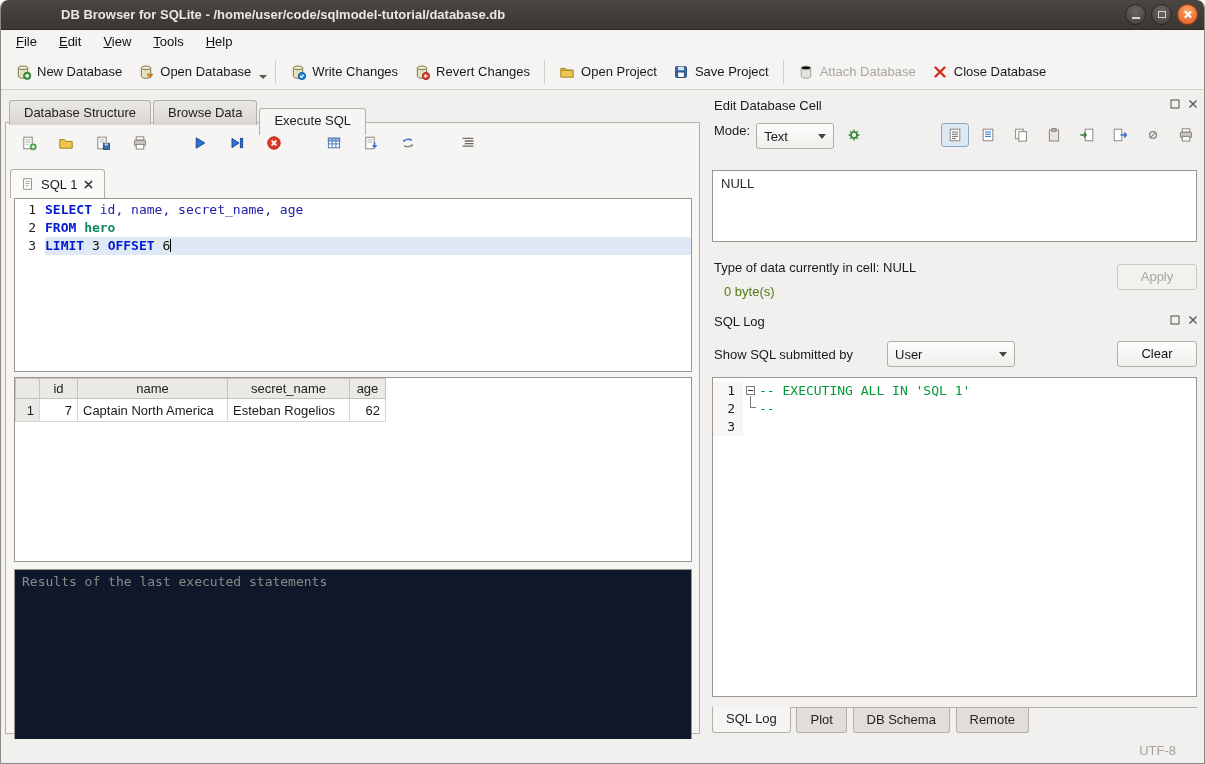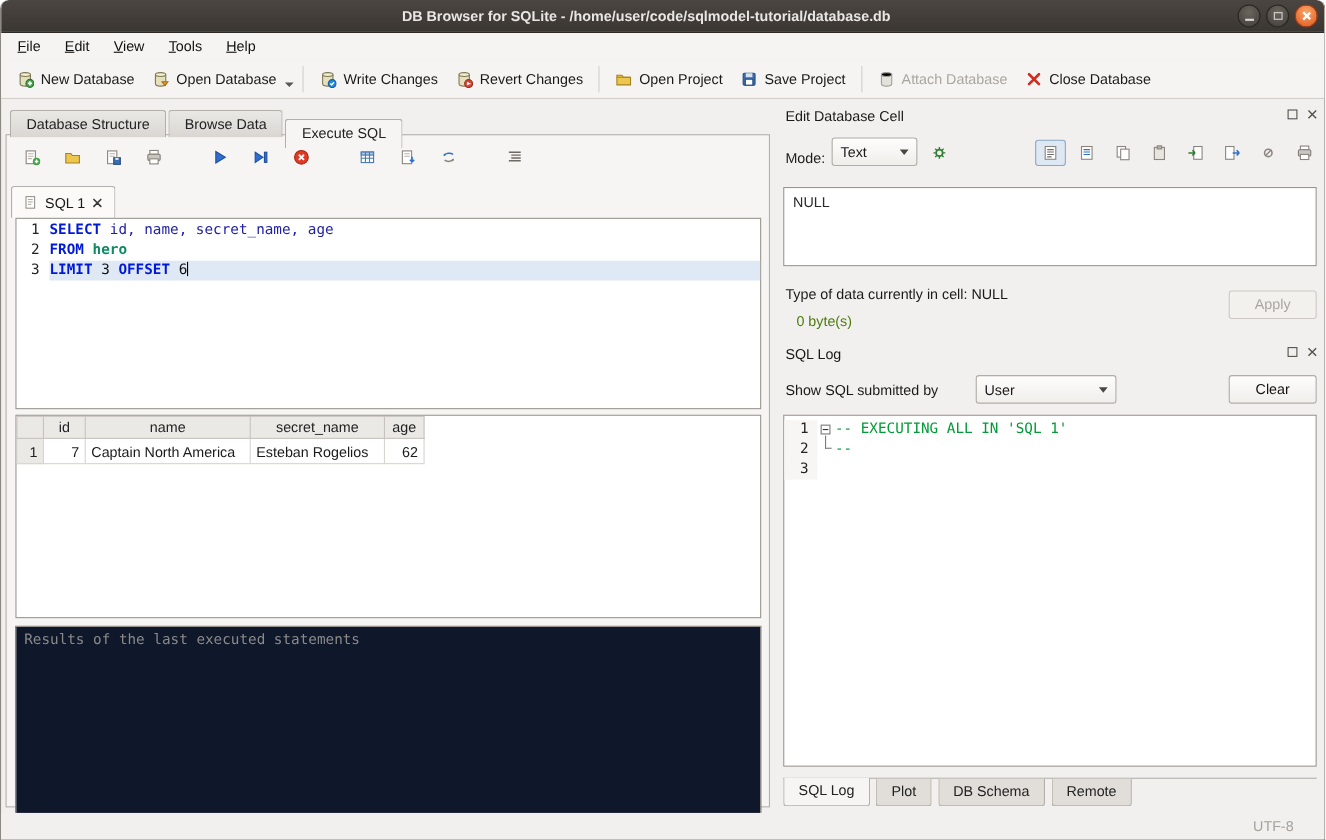--- a/index.html
+++ b/index.html
@@ -4,21 +4,21 @@
 <style>
   *{box-sizing:border-box;margin:0;padding:0}
   html,body{width:1205px;height:764px;overflow:hidden;background:#fff}
   body{font-family:"Liberation Sans",sans-serif;font-size:13px;color:#1a1a1a}
   .window{position:relative;width:1205px;height:764px;background:#f2f0ee;overflow:hidden;
           border-left:1px solid #8c8882;border-right:1px solid #8c8882;border-bottom:1px solid #8c8882;border-radius:8px 8px 0 0}
 
   
   .titlebar{position:absolute;top:0;left:0;right:0;height:30px;background:linear-gradient(#4b4642,#3a3632);
             border-bottom:1px solid #2c2926;border-radius:7px 7px 0 0}
-  .title-text{position:absolute;left:60px;right:90px;top:0;height:30px;line-height:30px;text-align:center;
+  .title-text{position:absolute;left:60px;right:90px;top:0;height:30px;line-height:30px;text-align:left;
               color:#e9e6e3;font-weight:bold;font-size:13px;white-space:nowrap;overflow:hidden}
   .win-btns{position:absolute;right:6px;top:4px;display:flex;gap:5px}
   .win-btn{width:21px;height:21px;border-radius:50%;background:radial-gradient(circle at 50% 32%,#6b655f,#403c38);
            border:1px solid #29261f;display:flex;align-items:center;justify-content:center;cursor:default}
   .win-btn.close{background:radial-gradient(circle at 50% 32%,#f9a668,#df561e);border-color:#a33a0e}
   .glyph-min{width:8px;height:2px;background:#d9d5d1;margin-top:6px}
   .glyph-max{width:8px;height:7px;border:1px solid #d9d5d1}
   .glyph-x{position:relative;width:9px;height:9px}
   .glyph-x::before,.glyph-x::after{content:"";position:absolute;left:4px;top:0;width:1.6px;height:9px;background:#fff}
   .glyph-x::before{transform:rotate(45deg)}.glyph-x::after{transform:rotate(-45deg)}
@@ -77,21 +77,21 @@
   .ra{text-align:right}
 
   .results-box{position:absolute;top:446px;left:8px;width:678px;height:180px;background:#0f172a;border:1px solid #9a968f;
                padding:4px 7px;font-family:"DejaVu Sans Mono",monospace;color:#8a8a8a;font-size:13px}
 
   
   .dock-title{position:absolute;left:10px;font-size:13px;color:#1a1a1a}
   .dock-btns{position:absolute;right:6px;display:flex;gap:4px}
   .dock-btn{width:14px;height:14px;display:flex;align-items:center;justify-content:center}
 
-  .mode-row{position:absolute;top:33px;left:10px;right:6px;height:28px;display:flex;align-items:flex-end;gap:6px}
+  .mode-row{position:absolute;top:33px;left:10px;right:6px;height:28px;display:flex;align-items:flex-start;gap:6px}
   .combo{display:inline-flex;align-items:center;justify-content:space-between;background:linear-gradient(#fdfdfc,#f0eeeb);
          border:1px solid #b1aea9;border-radius:3px;padding:0 7px;height:26px}
   .combo .arr{width:0;height:0;border-left:4px solid transparent;border-right:4px solid transparent;border-top:5px solid #4a4742;margin-left:9px}
   .mode-combo{width:78px}
   .mode-icons{display:flex;gap:5px;margin-left:auto}
   .micbtn{width:28px;height:24px;display:flex;align-items:center;justify-content:center;border-radius:3px}
   .micbtn.selected{border:1px solid #8aa8c8;background:#dde8f3}
 
   .null-box{position:absolute;top:80px;left:8px;right:9px;height:72px;background:#fff;border:1px solid #9a968f;padding:5px 8px;color:#2b2b2b}
   .type-info{position:absolute;top:170px;left:10px;color:#1a1a1a}

